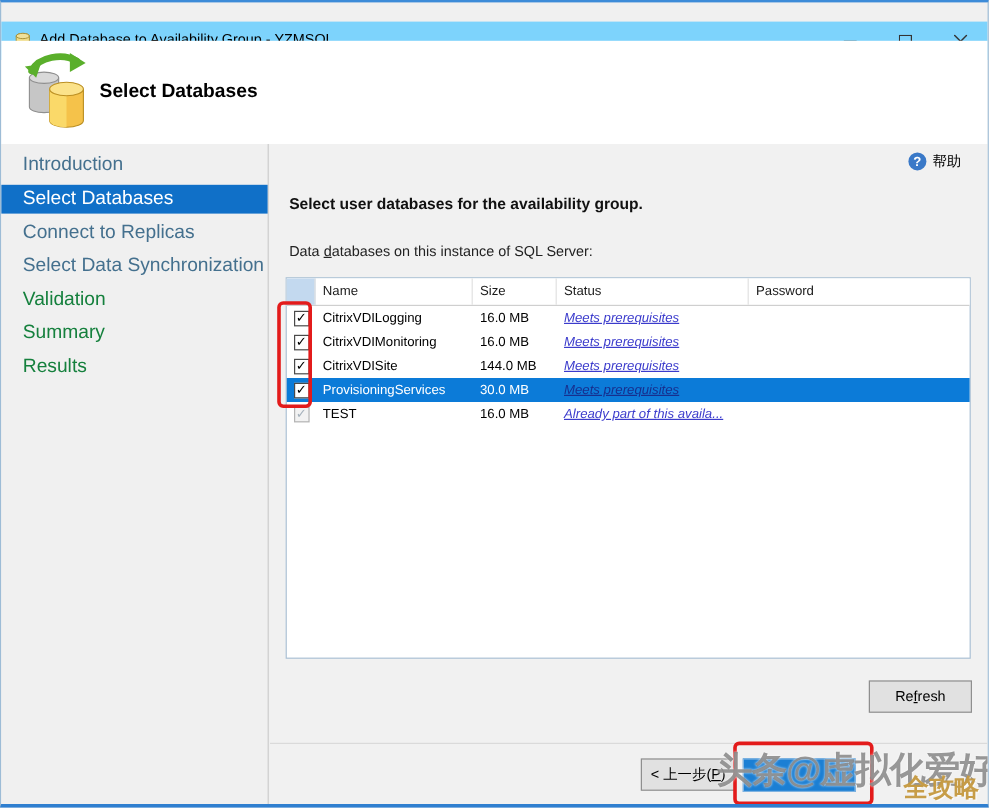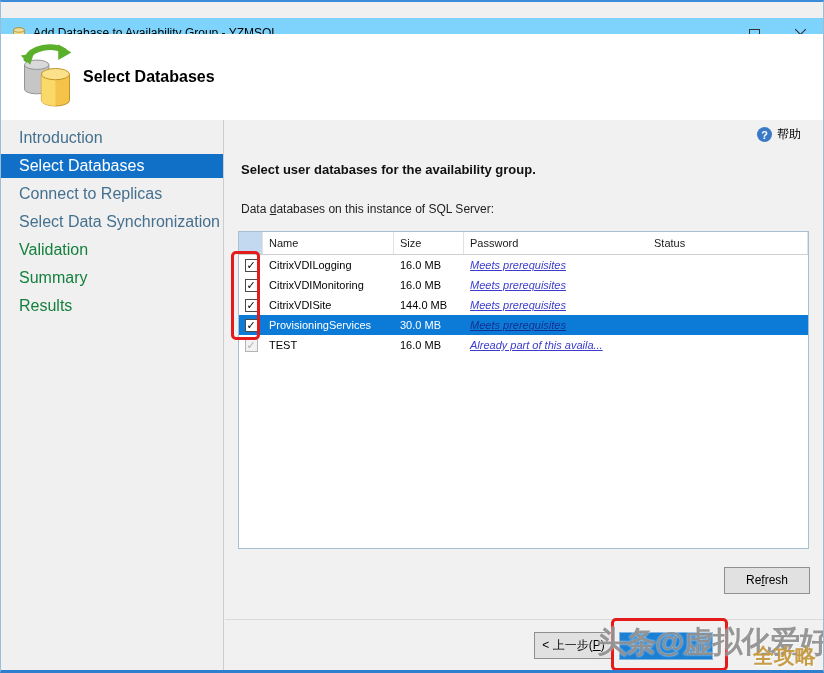--- a/index.html
+++ b/index.html
@@ -174,22 +174,22 @@
 
       <div class="heading">Select user databases for the availability group.</div>
 
       <div class="sub-label"><span>Data </span><span class="mnemonic">d</span><span>atabases on this instance of SQL Server:</span></div>
 
       <div class="db-table">
         <div class="t-header">
           <div class="cell c-check"></div>
           <div class="cell c-name">Name</div>
           <div class="cell c-size">Size</div>
+          <div class="cell c-status">Status</div>
           <div class="cell c-pass">Password</div>
-          <div class="cell c-status">Status</div>
         </div>
 
         <div class="t-row">
           <div class="cell c-check">
               <span class="checkbox">✓</span>
             </div>
           <div class="cell c-name">CitrixVDILogging</div>
           <div class="cell c-size">16.0 MB</div>
           <div class="cell c-status"><span class="status-link">Meets prerequisites</span></div>
           <div class="cell c-pass"></div>

